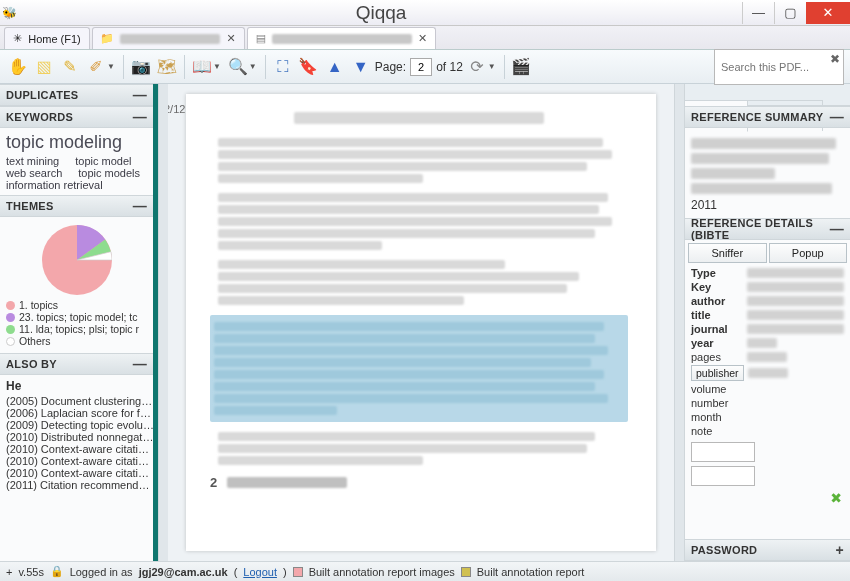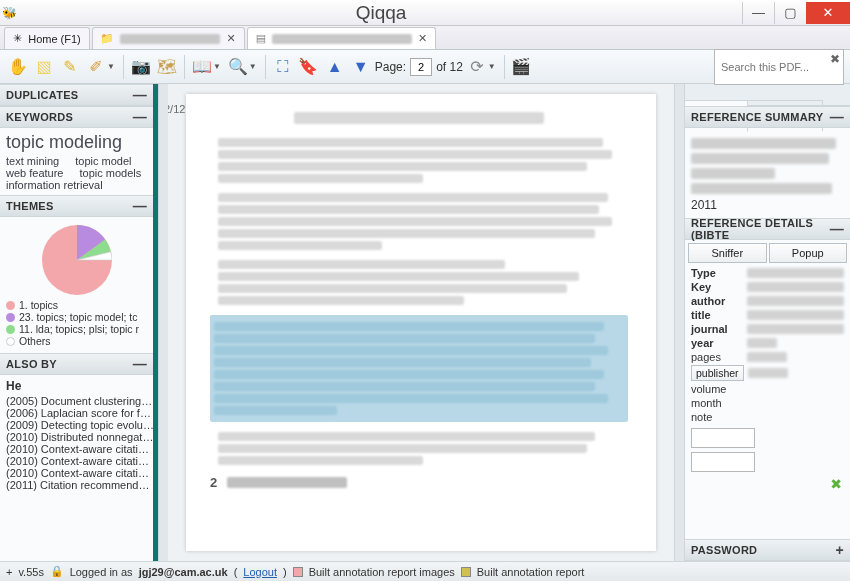--- a/index.html
+++ b/index.html
@@ -162,21 +162,21 @@
       <span>KEYWORDS</span>
       <span class="pm">—</span>
     </div>
     <div class="panel-b">
       <div class="kw-main">topic modeling</div>
       <div class="kw-row">
         <span class="kw">text mining</span>
         <span class="kw">topic model</span>
       </div>
       <div class="kw-row">
-        <span class="kw">web feature</span>
+        <span class="kw">web search</span>
         <span class="kw">topic models</span>
       </div>
       <div class="kw-row">
         <span class="kw">information retrieval</span>
       </div>
     </div>
 
     <div class="panel-h">
       <span>THEMES</span>
       <span class="pm">—</span>
@@ -327,20 +327,23 @@
       <div class="fieldrow light">
           <span class="lbl">pages</span>
           <span class="val" style="width:40px;flex:0 0 40px"></span>
         </div>
       <div class="fieldrow light">
           <span class="pubbtn">publisher</span>
           <span class="val" style="width:40px;flex:0 0 40px"></span>
         </div>
       <div class="fieldrow light">
           <span class="lbl">volume</span>
+        </div>
+      <div class="fieldrow light">
+          <span class="lbl">number</span>
         </div>
       <div class="fieldrow light">
           <span class="lbl">month</span>
         </div>
       <div class="fieldrow light">
           <span class="lbl">note</span>
         </div>
       <div class="txtbox"></div>
       <div class="txtbox"></div>
       <span class="greenx">✖</span>

